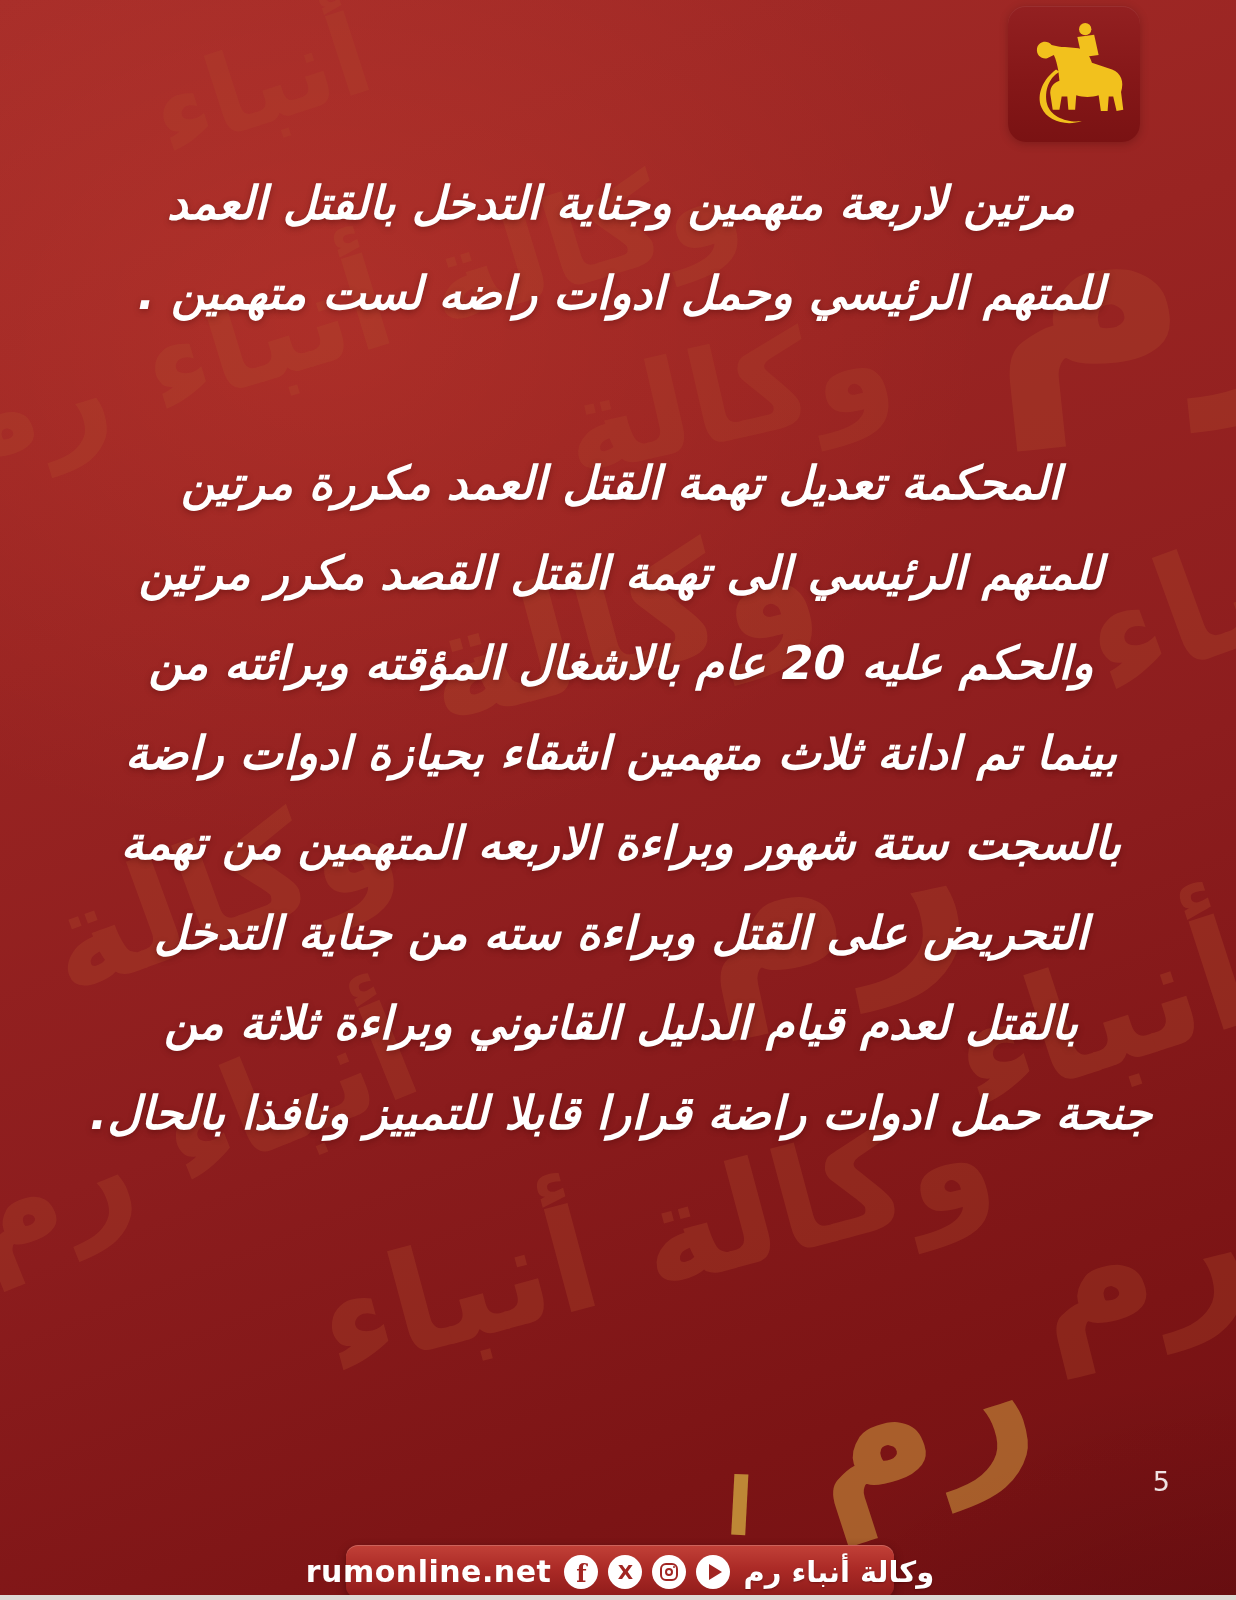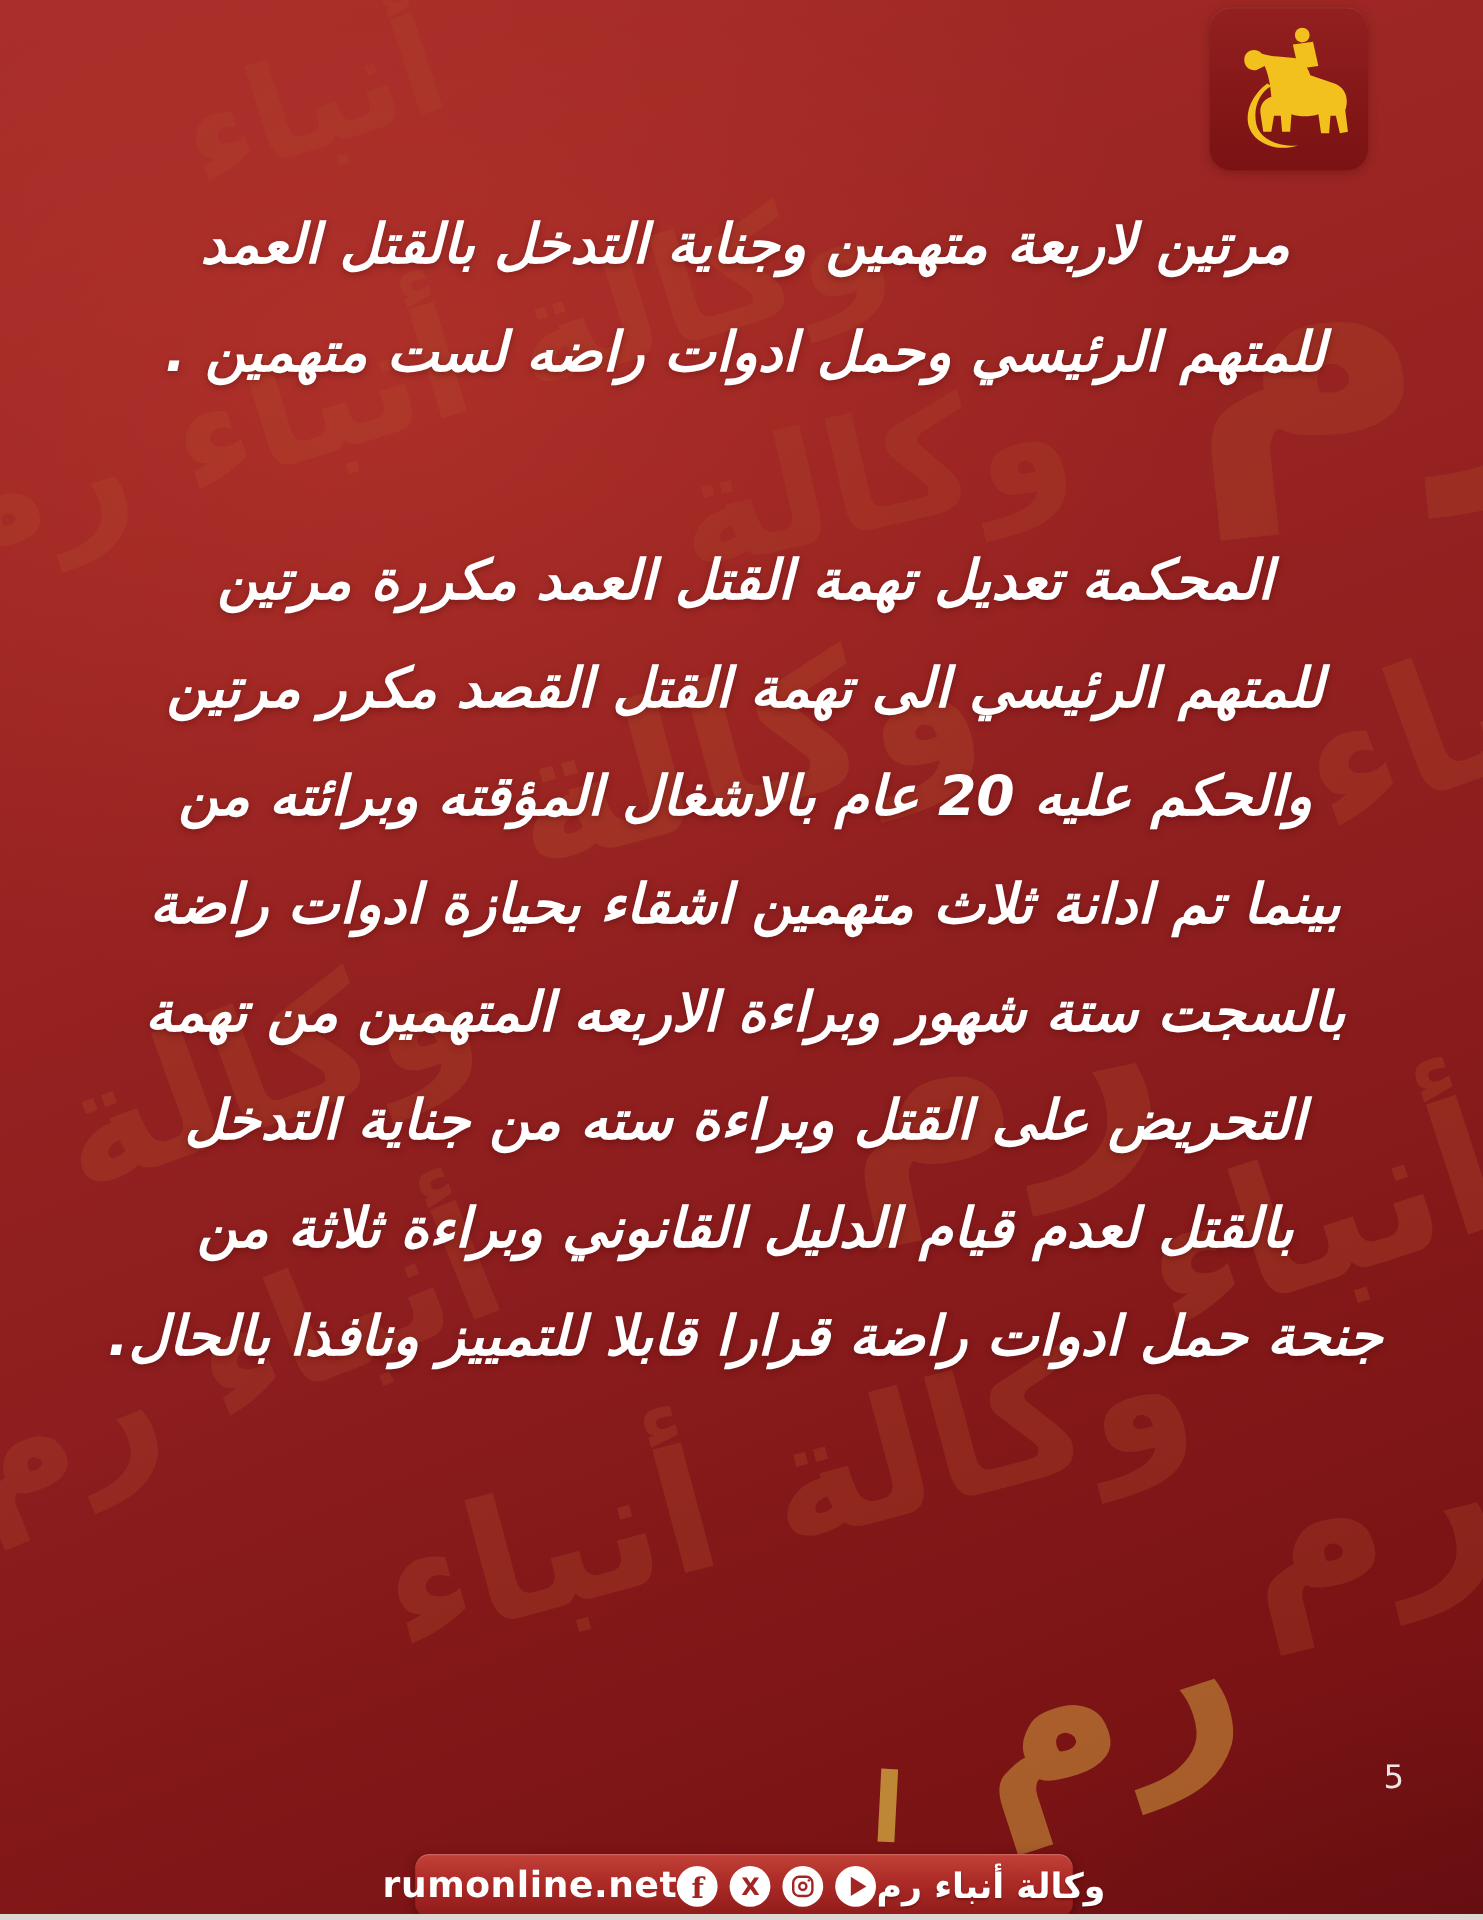--- a/index.html
+++ b/index.html
@@ -68,20 +68,21 @@
     position:absolute;
     left:346px;top:1545px;
     width:548px;height:53px;
     border-radius:12px;
     background:linear-gradient(180deg,#c24138 0%, #ab2a26 45%, #8e1b1a 100%);
     box-shadow:0 3px 10px rgba(40,0,0,0.4), inset 0 1px 0 rgba(255,255,255,0.18);
     display:flex;
     direction:ltr;
     align-items:center;
     justify-content:center;
+    gap:13px;
     padding:0 16px;
     box-sizing:border-box;
     color:#fff;
   }
   .footer-site{
     font-size:30px;
     font-weight:bold;
     letter-spacing:0.5px;
     white-space:nowrap;
   }

